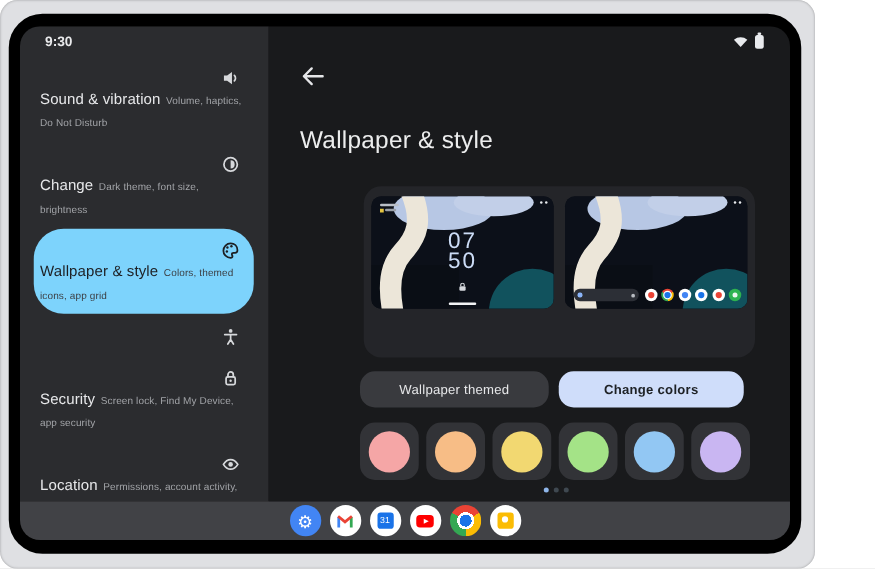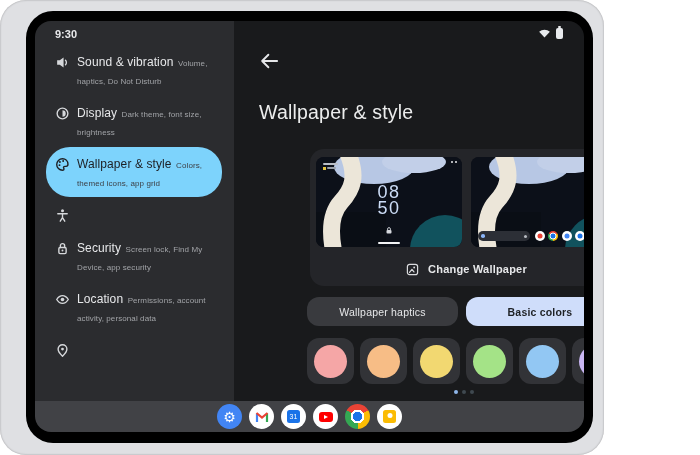--- a/index.html
+++ b/index.html
@@ -1,29 +1,29 @@
 <!DOCTYPE html>
 <html><head>
 <meta charset="utf-8">
 <style>
   * { margin:0; padding:0; box-sizing:border-box; }
   html,body { width:700px; height:455px; background:#fff; font-family:"Liberation Sans", sans-serif; }
 
-  .device { width:604px; height:455px; background:#dfe0e3; border-radius:26px;
-            padding:11px 11px 12px 26px; box-shadow: inset 0 0 2px rgba(0,0,0,.35); }
+  .device { width:652px; height:455px; background:#dfe0e3; border-radius:14px;
+            padding:11px 11px 12px 7px; box-shadow: inset 0 0 2px rgba(0,0,0,.35); }
   .screen { width:100%; height:100%; background:#000; border-radius:27px;
             padding:10px 9px 11px 9px; display:flex; flex-direction:column; overflow:hidden; }
   .shell { flex:1; border-radius:16px; overflow:hidden; display:flex; flex-direction:column; min-height:0; }
   .main-row { flex:1; display:flex; min-height:0; }
 
   
   .sidebar { width:199px; background:#2b2c2f; padding-top:4px; flex:none; overflow:hidden; }
   .time { font-size:11px; font-weight:bold; color:#e8e9eb; padding:3px 0 2px 20px; height:20px; }
-  .nav-item { display:flex; align-items:flex-start; padding:7px 4px 7px 5px;
-              margin:0 12px 1px 11px; border-radius:24px; color:#dcdee1; cursor:pointer; }
+  .nav-item { display:flex; align-items:flex-end; padding:7px 4px 7px 5px;
+              margin:0 12px 1px 11px; border-radius:24px; color:#dcdee1; cursor:pointer;flex-direction:column; }
   .nav-item .ico { width:15px; height:15px; flex:none; margin:3px 7px 0 4px; color:#d6d8db; }
   .nav-item .ico svg { width:15px; height:15px; display:block; }
   .nav-item .txt { min-width:0; }
   .nav-item .lbl { font-size:12px; color:#e7e8ea; line-height:15px; letter-spacing:.1px; }
   .nav-item .sub { font-size:8px; color:#a2a4a8; line-height:11px; margin-top:1px; letter-spacing:.1px; }
   .nav-item.selected { background:#7dd3fc; }
   .nav-item.selected .lbl { color:#1d1f23; }
   .nav-item.selected .sub { color:#3c3f44; }
   .nav-item.selected .ico { color:#1d1f23; }
 
@@ -126,21 +126,21 @@
         <span class="sub">Volume, haptics, Do Not Disturb</span></span>
       </div>
 
       <div class="nav-item">
         <span class="ico">
           <svg viewBox="0 0 14 14">
                   <circle class="st" cx="7" cy="7" r="5"></circle>
                   <path class="fl" d="M7,4 a3,3 0 0 1 0,6 Z"></path>
                 </svg>
         </span>
-        <span class="txt"><span class="lbl">Display</span>
+        <span class="txt"><span class="lbl">Change</span>
         <span class="sub">Dark theme, font size, brightness</span></span>
       </div>
 
       <div class="nav-item selected">
         <span class="ico">
           <svg viewBox="0 0 14 14">
                   <path class="st" d="M7,1.6 a5.4,5.4 0 1 0 0,10.8 c.9,0 1.4,-.55 1.4,-1.2 c0,-.55 -.5,-.85 -.5,-1.4 c0,-.65 .55,-1.1 1.3,-1.1 h1.1 c1.05,0 1.8,-.85 1.8,-1.9 C12.1,3.5 9.8,1.6 7,1.6 Z"></path>
                   <circle class="fl" cx="4.6" cy="4.7" r=".9"></circle>
                   <circle class="fl" cx="7.6" cy="3.7" r=".9"></circle>
                   <circle class="fl" cx="4.2" cy="7.6" r=".9"></circle>
@@ -226,21 +226,21 @@
                     <div class="l2">
                       <span class="dotY"></span>
                       <span class="l2b"></span>
                     </div>
             </div>
             <div class="specks">
                     <i></i>
                     <i></i>
                   </div>
             <div class="clock">
-              <div>08</div>
+              <div>07</div>
               <div>50</div>
             </div>
             <div class="mini-lock">
               <svg width="6" height="7" viewBox="0 0 6 7">
                       <rect x=".5" y="3" width="5" height="3.5" rx="1" fill="#d5d8dd"></rect>
                       <path d="M1.6,3 V2 a1.4,1.4 0 0 1 2.8,0 V3" stroke="#d5d8dd" stroke-width=".9" fill="none"></path>
                     </svg>
             </div>
             <div class="homebar"></div>
           </div>
@@ -266,35 +266,25 @@
               <span class="mico" style="--c:#ea4335"></span>
               <span class="mico chrome-mini"></span>
               <span class="mico" style="--c:#4285f4"></span>
               <span class="mico" style="--c:#1a73e8"></span>
               <span class="mico" style="--c:#ea4335"></span>
               <span class="mico solid"></span>
             </div>
           </div>
         </div>
 
-        <div class="change-row">
-          <span class="cw-ico">
-            <svg viewBox="0 0 14 14">
-                    <rect class="st" x="1.5" y="1.5" width="11" height="11" rx="2.4"></rect>
-                    <circle class="fl" cx="8.8" cy="4.8" r="1"></circle>
-                    <path class="st" d="M3.8,10.2 L6.4,6.9 L8.6,9.6"></path>
-                  </svg>
-          </span>
-          <span class="lbl">Change Wallpaper</span>
-        </div>
       </div>
 
       <div class="tabs">
-        <div class="tab dark">Wallpaper haptics</div>
-        <div class="tab lite">Basic colors</div>
+        <div class="tab dark">Wallpaper themed</div>
+        <div class="tab lite">Change colors</div>
       </div>
 
       <div class="swatches">
         <div class="tile">
                 <div class="circ" style="background: rgb(245, 166, 166);"></div>
               </div>
         <div class="tile">
                 <div class="circ" style="background: rgb(247, 189, 134);"></div>
               </div>
         <div class="tile">

